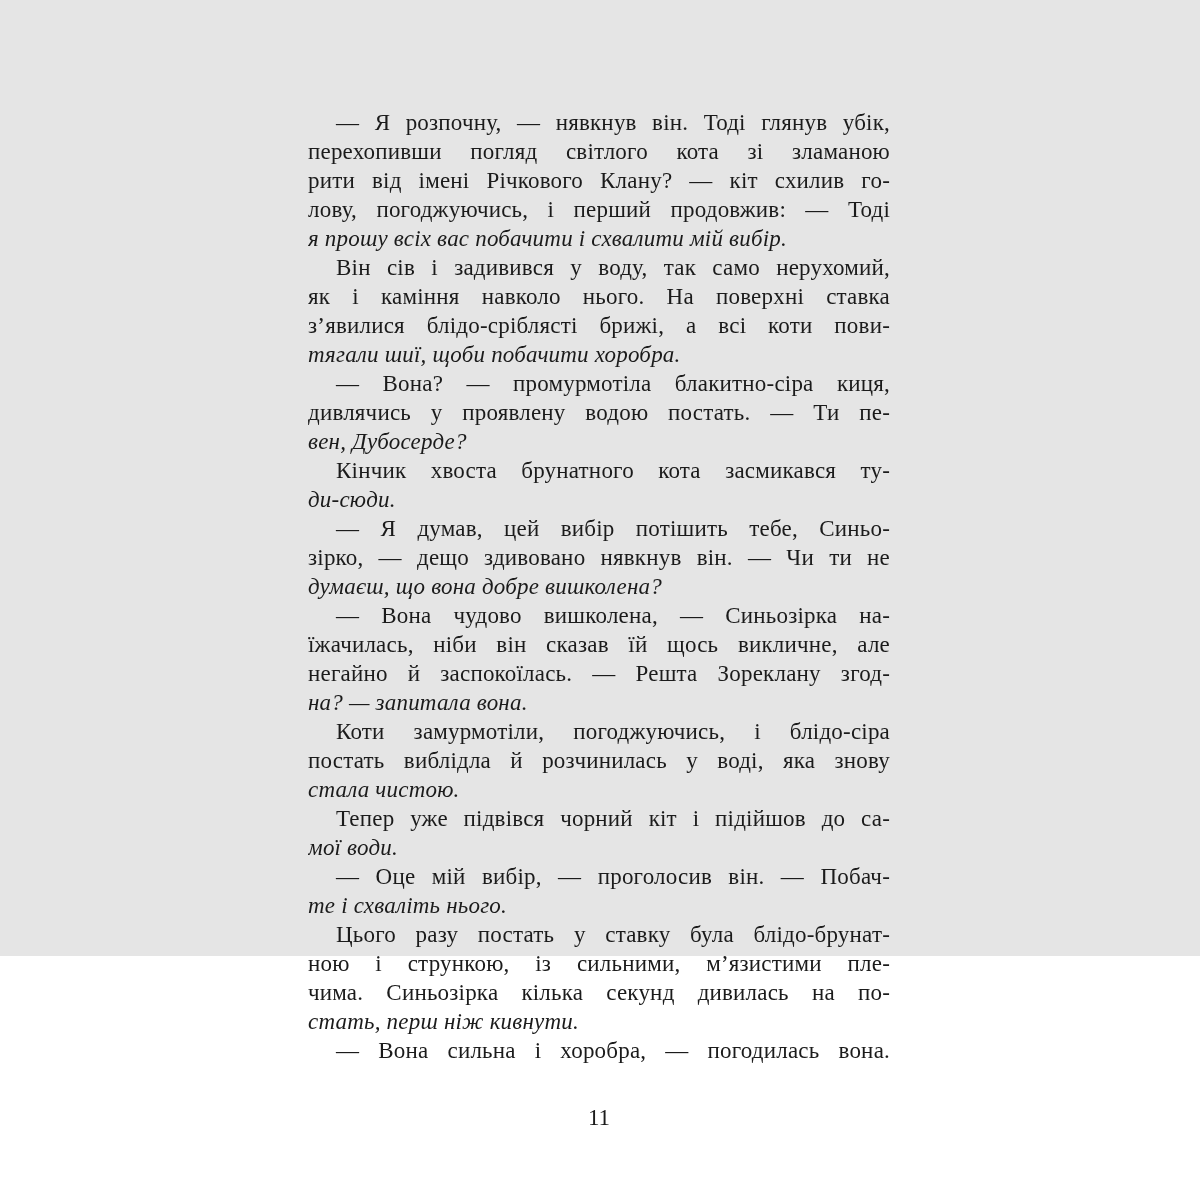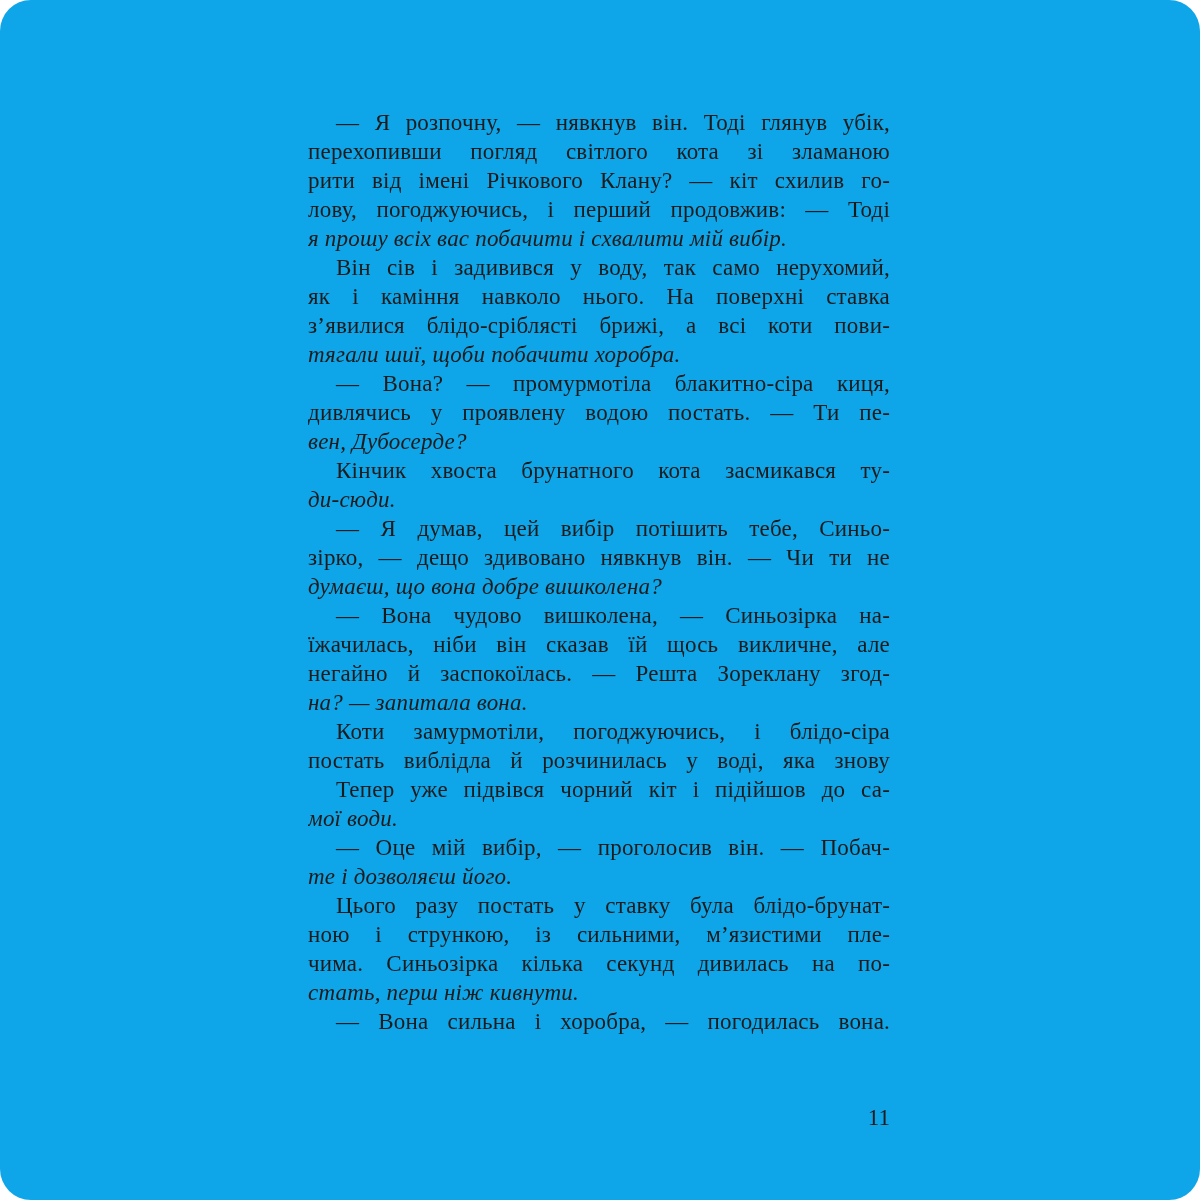--- a/index.html
+++ b/index.html
@@ -6,23 +6,22 @@
   html, body {
     width: 1200px;
     height: 1200px;
     background: #ffffff;
     font-family: "Liberation Serif", "DejaVu Serif", serif;
     overflow: hidden;
   }
   .page {
     position: relative;
     width: 1200px;
-    height: 1200px;
-    background: #0ea5e9;
-    border-radius: 31px;
+    height: 956px;
+    background: #e5e5e5;
   }
   .text-block {
     position: absolute;
     left: 308px;
     top: 108px;
     width: 582px;
     color: #1b1b1b;
     font-size: 23px;
     line-height: 29px;
     letter-spacing: 0.2px;
@@ -40,21 +39,21 @@
   }
   .text-line.para-indent {
     text-indent: 28px;
   }
   .page-number {
     position: absolute;
     left: 308px;
     top: 1103px;
     width: 582px;
     height: 29px;
-    text-align: right;
+    text-align: center;
     color: #1b1b1b;
     font-size: 23px;
     line-height: 29px;
   }
 </style>
 </head>
 <body>
 
 <div class="page">
   <div class="text-block" id="text-block">
@@ -74,24 +73,25 @@
       <div class="text-line para-end">ди-сюди.</div>
       <div class="text-line para-indent">— Я думав, цей вибір потішить тебе, Синьо-</div>
       <div class="text-line">зірко, — дещо здивовано нявкнув він. — Чи ти не</div>
       <div class="text-line para-end">думаєш, що вона добре вишколена?</div>
       <div class="text-line para-indent">— Вона чудово вишколена, — Синьозірка на-</div>
       <div class="text-line">їжачилась, ніби він сказав їй щось викличне, але</div>
       <div class="text-line">негайно й заспокоїлась. — Решта Зореклану згод-</div>
       <div class="text-line para-end">на? — запитала вона.</div>
       <div class="text-line para-indent">Коти замурмотіли, погоджуючись, і блідо-сіра</div>
       <div class="text-line">постать виблідла й розчинилась у воді, яка знову</div>
+      <div class="text-line para-end">стала чистою.</div>
       <div class="text-line para-indent">Тепер уже підвівся чорний кіт і підійшов до са-</div>
       <div class="text-line para-end">мої води.</div>
       <div class="text-line para-indent">— Оце мій вибір, — проголосив він. — Побач-</div>
-      <div class="text-line para-end">те і дозволяєш його.</div>
+      <div class="text-line para-end">те і схваліть нього.</div>
       <div class="text-line para-indent">Цього разу постать у ставку була блідо-брунат-</div>
       <div class="text-line">ною і стрункою, із сильними, м’язистими пле-</div>
       <div class="text-line">чима. Синьозірка кілька секунд дивилась на по-</div>
       <div class="text-line para-end">стать, перш ніж кивнути.</div>
       <div class="text-line para-indent">— Вона сильна і хоробра, — погодилась вона.</div>
     </div>
   <div class="page-number">11</div>
 </div>
 
 </body></html>

